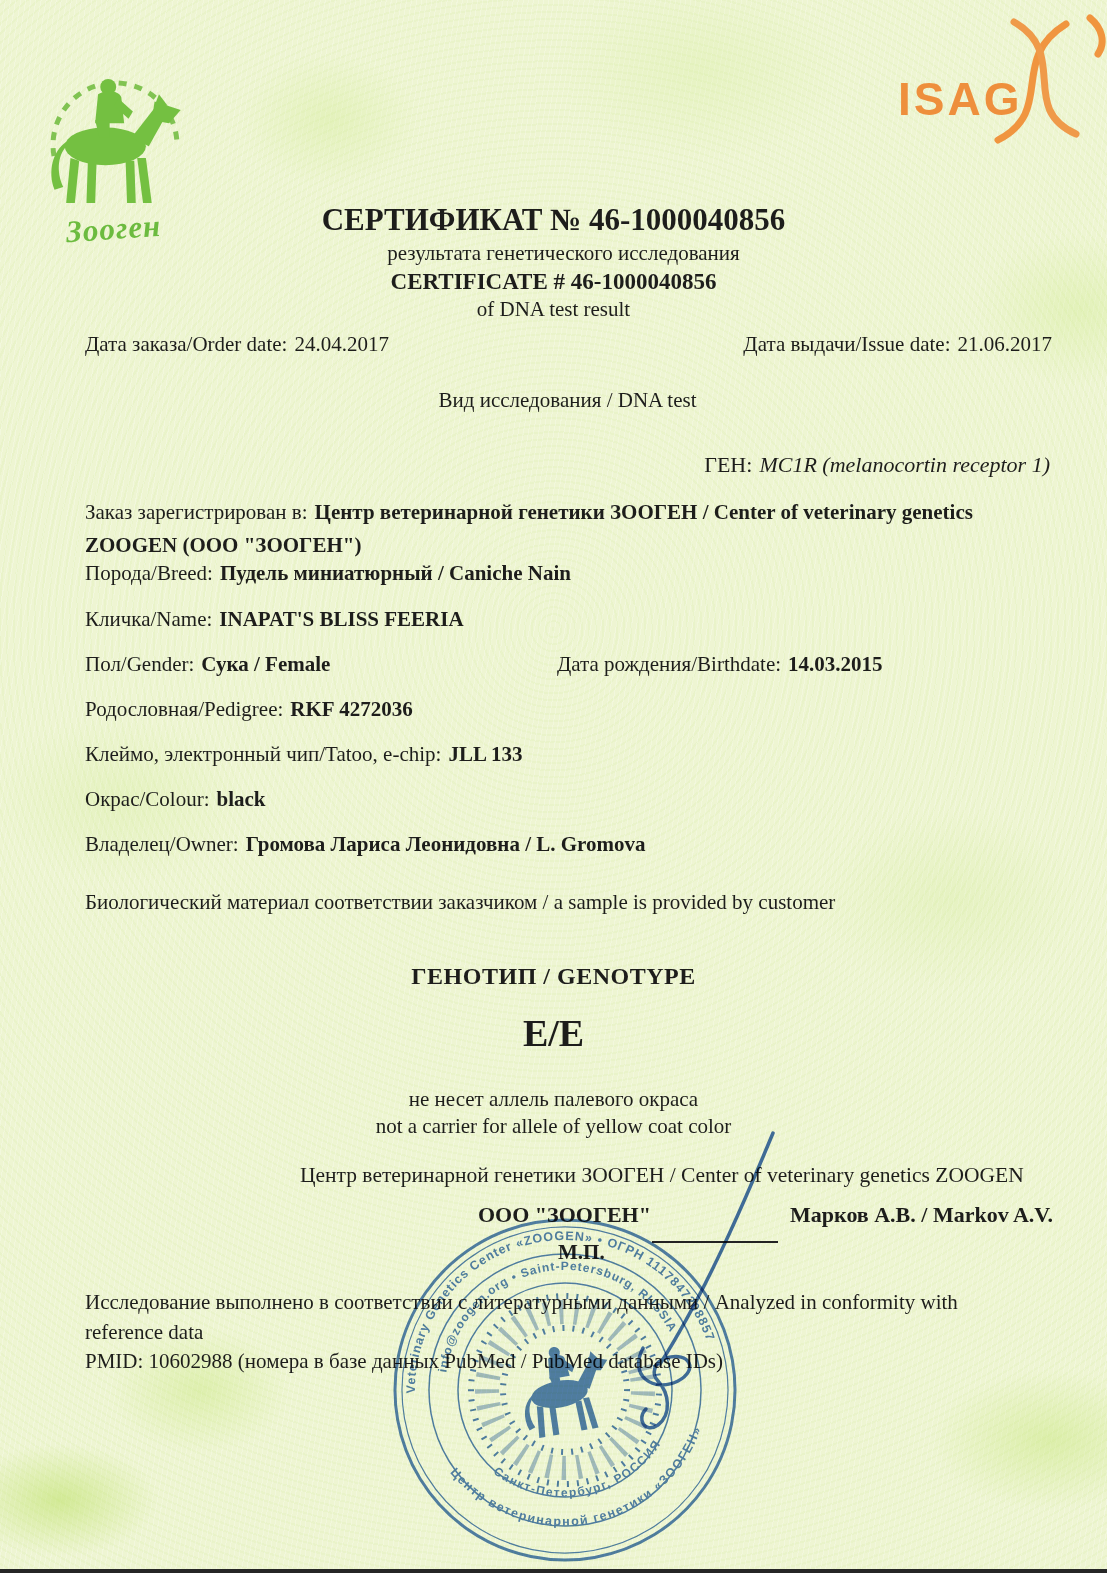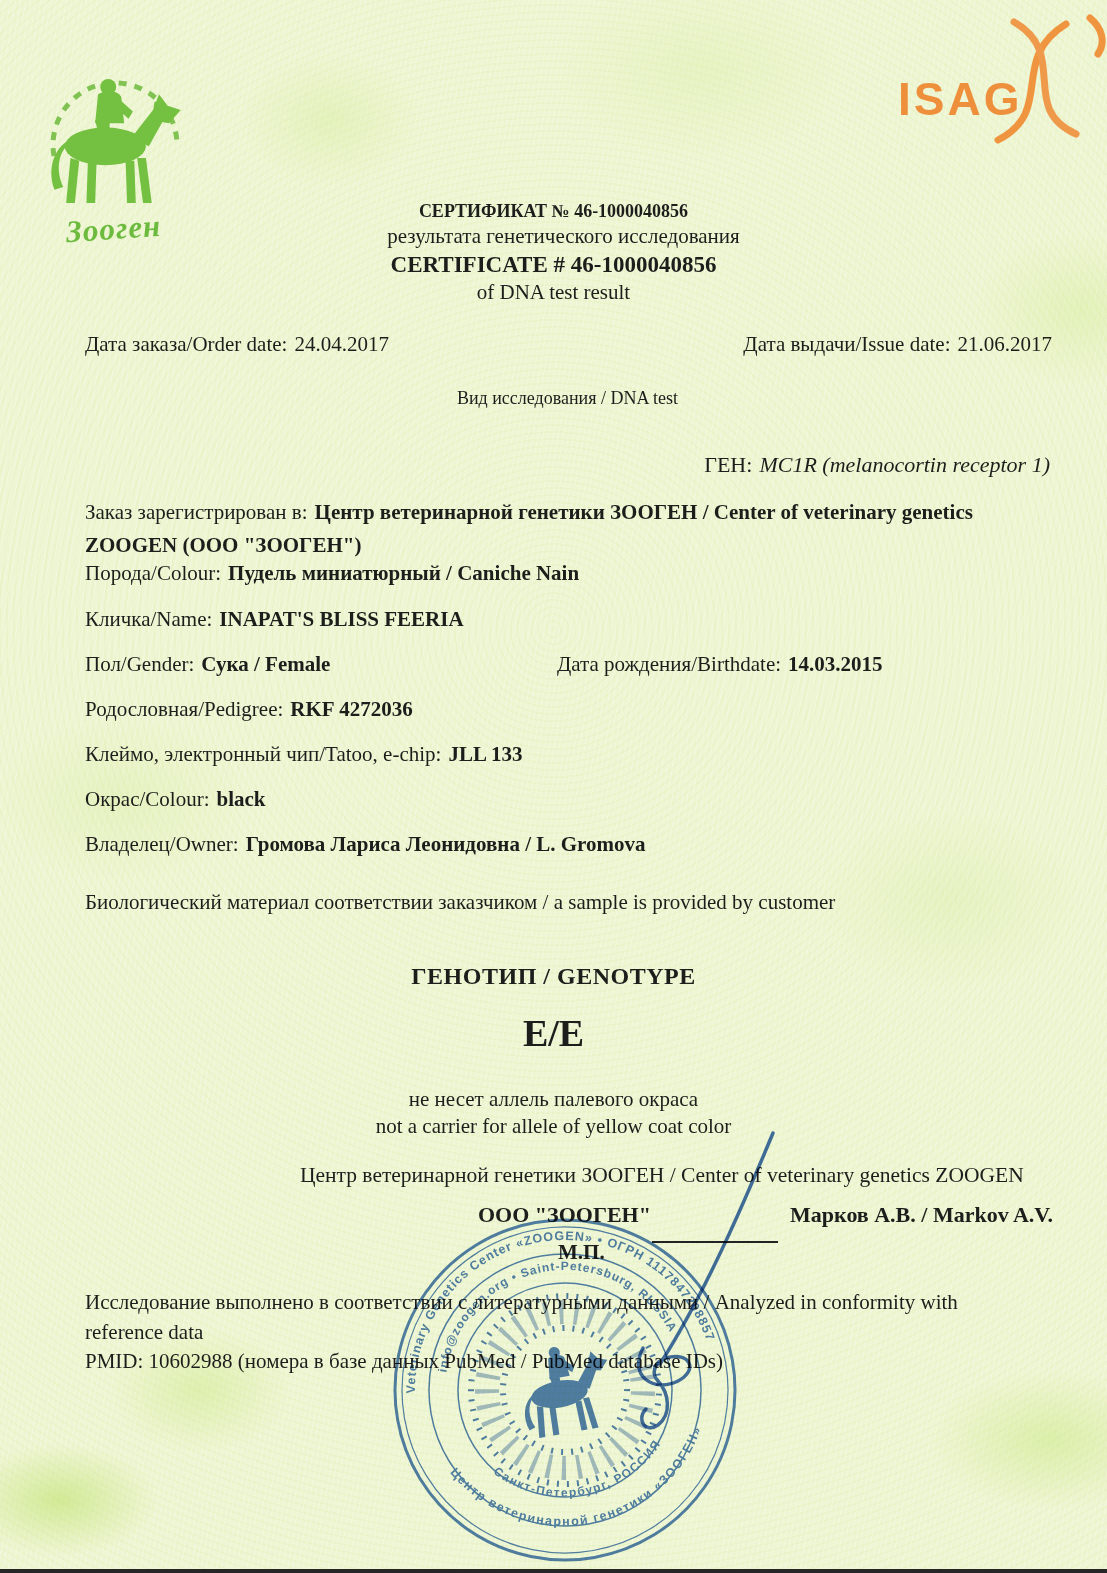--- a/index.html
+++ b/index.html
@@ -26,28 +26,28 @@
 
   .logo-wrap{left:14px;top:24px;width:200px;text-align:center;}
   .logo-caption{color:#6cbb3f;font-style:italic;font-size:31px;font-weight:bold;
     letter-spacing:1px;transform:rotate(-4deg);display:inline-block;margin-top:-14px;}
 
   .isag{left:898px;top:72px;font-family:"Liberation Sans",sans-serif;font-weight:bold;
     font-size:46px;color:#ee8f3c;letter-spacing:3px;}
   .isag-swirl{left:990px;top:12px;}
 
   .title-block{top:200px;line-height:1.28;}
-  .title-ru{font-size:18px;font-weight:bold;font-family:Liberation Serif, serif;}
+  .title-ru{font-size:31px;font-weight:bold;font-family:Liberation Serif, serif;}
   .sub-ru{font-size:21px;padding-left:20px;}
   .title-en{font-size:23px;font-weight:bold;}
   .sub-en{font-size:21px;}
 
   .dates-row{top:332px;left:85px;right:55px;display:flex;justify-content:space-between;}
 
-  .test-kind{top:388px;font-size:18px;padding-left:28px;}
+  .test-kind{top:388px;font-size:21px;padding-left:28px;}
   .test-name{top:414px;font-size:24px;font-weight:bold;}
   .gene-line{top:452px;right:57px;font-size:22px;text-align:right;}
   .gene-line .val{font-weight:normal;font-style:italic;}
 
   .registered{top:496px;left:85px;width:952px;line-height:1.55;}
   .frow{left:85px;right:55px;}
   .birth{position:absolute;left:472px;top:0;}
   .samplenote{top:890px;left:85px;}
 
   .geno-head{top:963px;font-size:24px;font-weight:bold;letter-spacing:.5px;}
@@ -129,21 +129,21 @@
   <div class="abs center test-kind">Вид исследования / DNA test</div>
   <div class="abs gene-line">
     <span class="lbl">ГЕН:</span><span class="val">MC1R (melanocortin receptor 1)</span>
   </div>
 
   <div class="abs registered">
     <span class="lbl">Заказ зарегистрирован в:</span><span class="b">Центр ветеринарной генетики ЗООГЕН / Center of veterinary genetics ZOOGEN (ООО "ЗООГЕН")</span>
   </div>
 
   <div class="abs frow" style="top:561px">
-    <span class="lbl">Порода/Colour:</span><span class="b">Пудель миниатюрный / Caniche Nain</span>
+    <span class="lbl">Порода/Breed:</span><span class="b">Пудель миниатюрный / Caniche Nain</span>
   </div>
   <div class="abs frow" style="top:607px">
     <span class="lbl">Кличка/Name:</span><span class="b">INAPAT'S BLISS FEERIA</span>
   </div>
   <div class="abs frow" style="top:652px">
     <span class="lbl">Пол/Gender:</span><span class="b">Сука / Female</span>
     <span class="birth">
       <span class="lbl">Дата рождения/Birthdate:</span><span class="b">14.03.2015</span>
     </span>
   </div>

